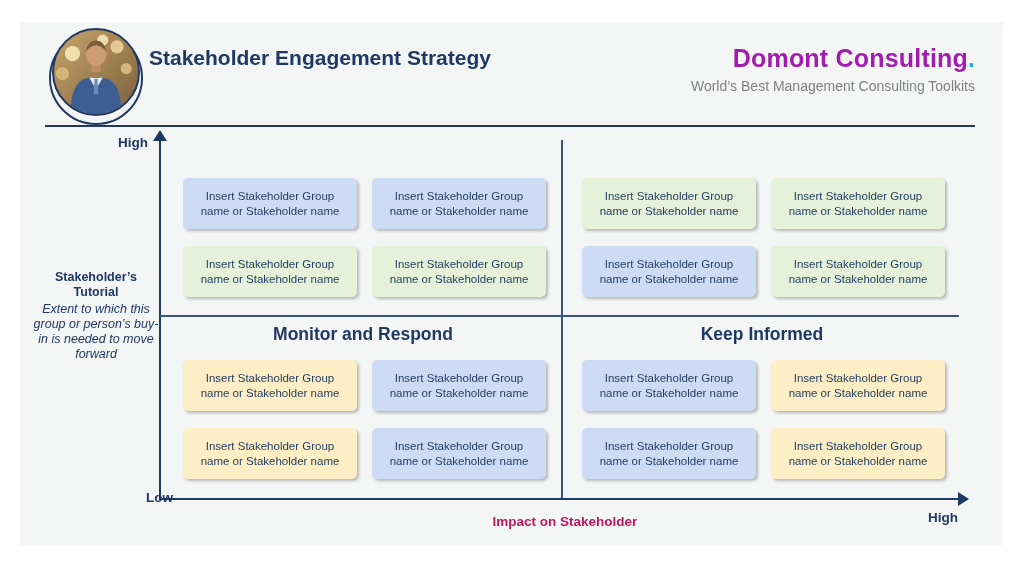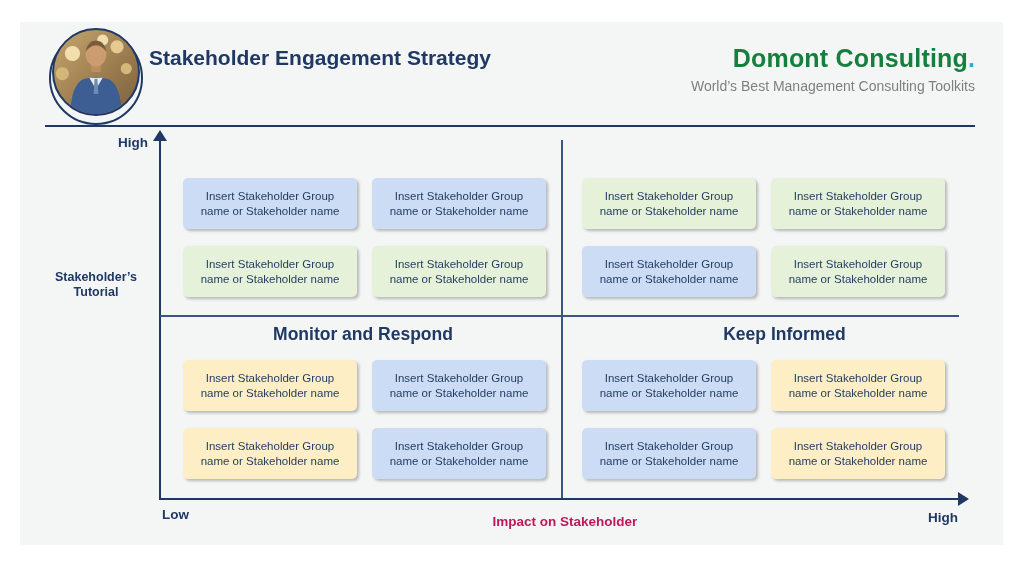--- a/index.html
+++ b/index.html
@@ -15,51 +15,51 @@
       radial-gradient(circle at 22% 28%, rgba(246,227,178,.95) 0 7px, transparent 8px),
       radial-gradient(circle at 75% 20%, rgba(240,214,156,.85) 0 6px, transparent 7px),
       radial-gradient(circle at 86% 46%, rgba(235,205,140,.75) 0 5px, transparent 6px),
       radial-gradient(circle at 10% 52%, rgba(225,195,130,.75) 0 6px, transparent 7px),
       radial-gradient(circle at 58% 12%, rgba(250,235,190,.85) 0 5px, transparent 6px),
       linear-gradient(135deg,#c6a66c,#997a4d 60%,#7d6240);}
   .avatar svg{position:absolute;inset:0;}
   .hdr-title{position:absolute;left:129px;top:24px;font-size:21px;font-weight:bold;color:#1f3864;}
   .hdr-sub{position:absolute;left:130px;top:55px;font-size:16px;color:#1f3864;}
   .brand{position:absolute;right:28px;top:22px;text-align:right;}
-  .brand-name{font-size:25px;font-weight:bold;color:#15803d;letter-spacing:.2px;}
+  .brand-name{font-size:25px;font-weight:bold;color:#a21caf;letter-spacing:.2px;}
   .brand-dot{font-size:25px;font-weight:bold;color:#29abe2;}
   .brand-tag{margin-top:5px;font-size:14px;color:#7f7f7f;}
   .hdr-divider{position:absolute;left:25px;top:103px;width:930px;height:2px;background:#1f3864;}
 
   
   .yaxis-line{position:absolute;left:139px;top:117px;width:2px;height:360px;background:#1f3864;}
   .yaxis-arrow{position:absolute;left:133px;top:108px;width:0;height:0;
     border-left:7px solid transparent;border-right:7px solid transparent;border-bottom:11px solid #1f3864;}
   .xaxis-line{position:absolute;left:139px;top:476px;width:800px;height:2px;background:#1f3864;}
   .xaxis-arrow{position:absolute;left:938px;top:470px;width:0;height:0;
     border-top:7px solid transparent;border-bottom:7px solid transparent;border-left:11px solid #1f3864;}
   .mid-v{position:absolute;left:541px;top:118px;width:1.5px;height:358px;background:#3a5680;}
   .mid-h{position:absolute;left:140px;top:293px;width:799px;height:1.5px;background:#3a5680;}
 
   .lbl{position:absolute;font-size:13.5px;font-weight:bold;color:#1f3864;}
   .lbl-high-top{left:88px;top:113px;width:40px;text-align:right;}
-  .lbl-low{left:126px;top:485px;margin-left:16px;}
+  .lbl-low{left:126px;top:468px;}
   .lbl-high-right{left:908px;top:488px;}
 
   .yaxis-caption{position:absolute;left:12px;top:248px;width:128px;text-align:center;color:#1f3864;}
   .yaxis-caption .t{font-size:12.5px;font-weight:bold;line-height:1.22;}
   .yaxis-caption .s{font-size:12.5px;font-style:italic;line-height:1.22;margin-top:1px;}
   .xaxis-caption{position:absolute;left:345px;top:492px;width:400px;text-align:center;color:#be185d;}
   .xaxis-caption .t{font-size:13.5px;font-weight:bold;}
   .xaxis-caption .s{font-size:13.5px;font-style:italic;margin-top:2px;}
 
   
   .quadrant{position:absolute;width:400px;height:180px;}
   .q0{left:143px;top:120px;} .q1{left:542px;top:120px;}
-  .q2{left:143px;top:302px;} .q3{left:542px;top:302px;padding-left:45px;}
+  .q2{left:143px;top:302px;} .q3{left:542px;top:302px;}
   .q-title{position:absolute;left:0;top:0;width:100%;margin:0;text-align:center;
     font-size:17.5px;font-weight:bold;color:#1f3864;}
   .sbox{position:absolute;width:174px;height:51px;border-radius:5px;
     box-shadow:2px 2px 3px rgba(90,90,90,.4);
     display:flex;align-items:center;justify-content:center;text-align:center;
     font-size:11.5px;line-height:1.3;color:#1f3a5f;padding:4px 8px;box-sizing:border-box;}
   .c1{left:20px;} .c2{left:209px;} .r1{top:36px;} .r2{top:104px;}
 </style>
 </head>
 <body>
@@ -93,20 +93,21 @@
   <div class="xaxis-arrow"></div>
   <div class="mid-v"></div>
   <div class="mid-h"></div>
 
   <div class="lbl lbl-high-top">High</div>
   <div class="lbl lbl-low">Low</div>
   <div class="lbl lbl-high-right">High</div>
 
   <div class="yaxis-caption">
     <div class="t">Stakeholder’s Tutorial</div>
+    <div class="s">Extent to which this group or person’s buy-in is needed to move forward</div>
   </div>
   <div class="xaxis-caption">
     <div class="t">Impact on Stakeholder</div>
   </div>
 
   <section class="quadrant q0">
     <div class="sbox c1 r1" style="background: rgb(204, 220, 245);">Insert Stakeholder Group name or Stakeholder name</div>
     <div class="sbox c2 r1" style="background: rgb(204, 220, 245);">Insert Stakeholder Group name or Stakeholder name</div>
     <div class="sbox c1 r2" style="background: rgb(230, 241, 218);">Insert Stakeholder Group name or Stakeholder name</div>
     <div class="sbox c2 r2" style="background: rgb(230, 241, 218);">Insert Stakeholder Group name or Stakeholder name</div>

